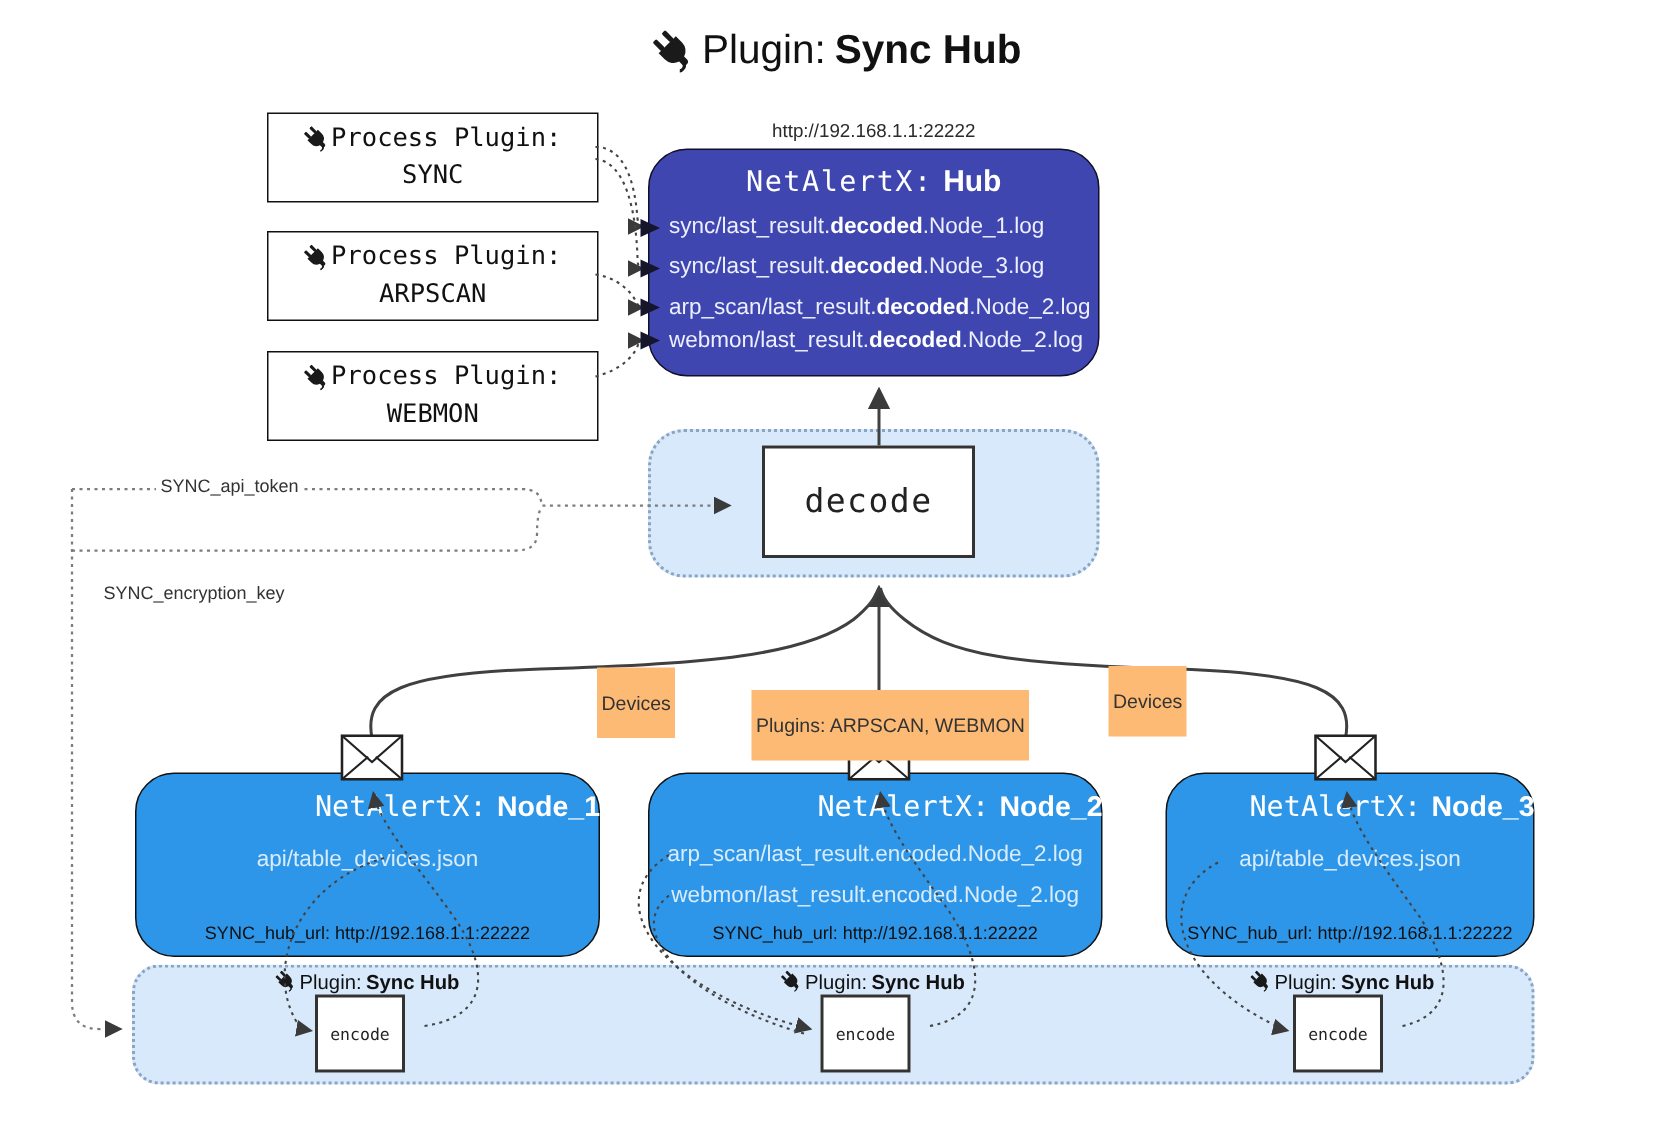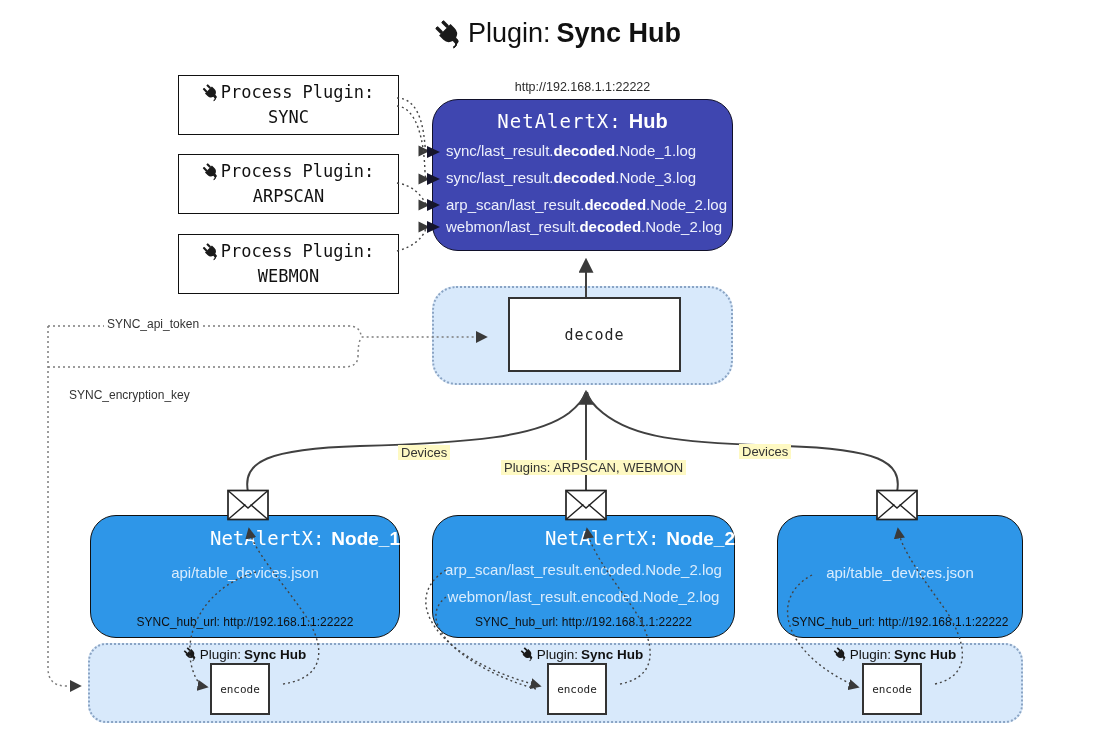--- a/index.html
+++ b/index.html
@@ -26,29 +26,29 @@
   .hub-title .mono{letter-spacing:1px;}
   .hub-title b{font-family:"Liberation Sans",sans-serif;font-weight:bold;font-size:20px;margin-left:7px;}
   .hub-log{left:446px;width:285px;height:20px;color:#edf0fc;font-size:15px;white-space:nowrap;}
   .hub-log b{font-weight:bold;color:#fff;}
   .hub-url{left:432px;top:80px;width:301px;text-align:center;font-size:12.5px;color:#2b2b2b;}
   
   .panel{background:#D8E9FB;border:2px dotted #8AA4C4;box-sizing:border-box;}
   .decode-wrap{left:432px;top:286px;width:301px;height:99px;border-radius:24px;}
   .iobox{background:#fff;border:2px solid #333;box-sizing:border-box;display:flex;align-items:center;justify-content:center;
     font-family:"DejaVu Sans Mono",monospace;color:#222;}
-  .decode-box{left:508px;top:297px;width:173px;height:75px;font-size:15px;letter-spacing:1px;}
+  .decode-box{left:508px;top:297px;width:142px;height:75px;font-size:22px;letter-spacing:1px;}
   .band{left:88px;top:643px;width:935px;height:80px;border-radius:18px;}
   .encode-box{width:60px;height:52px;font-size:11px;top:663px;}
   .enc-label{top:645px;height:18px;display:flex;align-items:center;justify-content:center;gap:3px;
     font-size:13.5px;color:#111;white-space:nowrap;}
   .enc-label b{font-weight:bold;}
   
   .line-label{background:#fff;padding:0 3px;font-size:12px;color:#333;white-space:nowrap;}
-  .edge-label{background:#fef9c3;padding:0 3px;font-size:13px;color:#333;white-space:nowrap;}
+  .edge-label{background:#fdba74;padding:16px 3px;font-size:13px;color:#333;white-space:nowrap;}
   
   .node{top:515px;height:123px;background:#2E96E8;border:1.6px solid #111;border-radius:26px;box-sizing:border-box;}
   .node-title{top:527px;text-align:right;color:#fff;font-size:19px;white-space:nowrap;}
   .node-title b{font-family:"Liberation Sans",sans-serif;font-weight:bold;margin-left:7px;}
   .node-file{text-align:center;color:#d9ecfd;font-size:15px;white-space:nowrap;}
   .node-url{top:615px;text-align:center;color:#101010;font-size:12px;white-space:nowrap;}
   #overlay{position:absolute;left:0;top:0;width:1117px;height:754px;pointer-events:none;}
   .over{z-index:5;}
   svg#overlay{z-index:4;}
   .under{z-index:1;}
@@ -135,20 +135,22 @@
   <div class="abs node-url under" style="left:90px;width:310px;">SYNC_hub_url: http://192.168.1.1:22222</div>
 
   <div class="abs node under" style="left:432px;width:303px;"></div>
   <div class="abs node-title under" style="left:432px;width:303px;">
     <span class="mono">NetAlertX:</span><b>Node_2</b></div>
   <div class="abs node-file under" style="left:432px;width:303px;top:561px;">arp_scan/last_result.encoded.Node_2.log</div>
   <div class="abs node-file under" style="left:432px;width:303px;top:588px;">webmon/last_result.encoded.Node_2.log</div>
   <div class="abs node-url under" style="left:432px;width:303px;">SYNC_hub_url: http://192.168.1.1:22222</div>
 
   <div class="abs node under" style="left:777px;width:246px;"></div>
+  <div class="abs node-title under" style="left:777px;width:246px;">
+    <span class="mono">NetAlertX:</span><b>Node_3</b></div>
   <div class="abs node-file under" style="left:777px;width:246px;top:564px;">api/table_devices.json</div>
   <div class="abs node-url under" style="left:777px;width:246px;">SYNC_hub_url: http://192.168.1.1:22222</div>
 
   <div class="abs panel band under"></div>
   <div class="abs enc-label under" style="left:185px;width:120px;">
     <span class="plug-wrap">
         <svg width="13" height="14">
           <use href="#plug"></use>
         </svg>
       </span>

